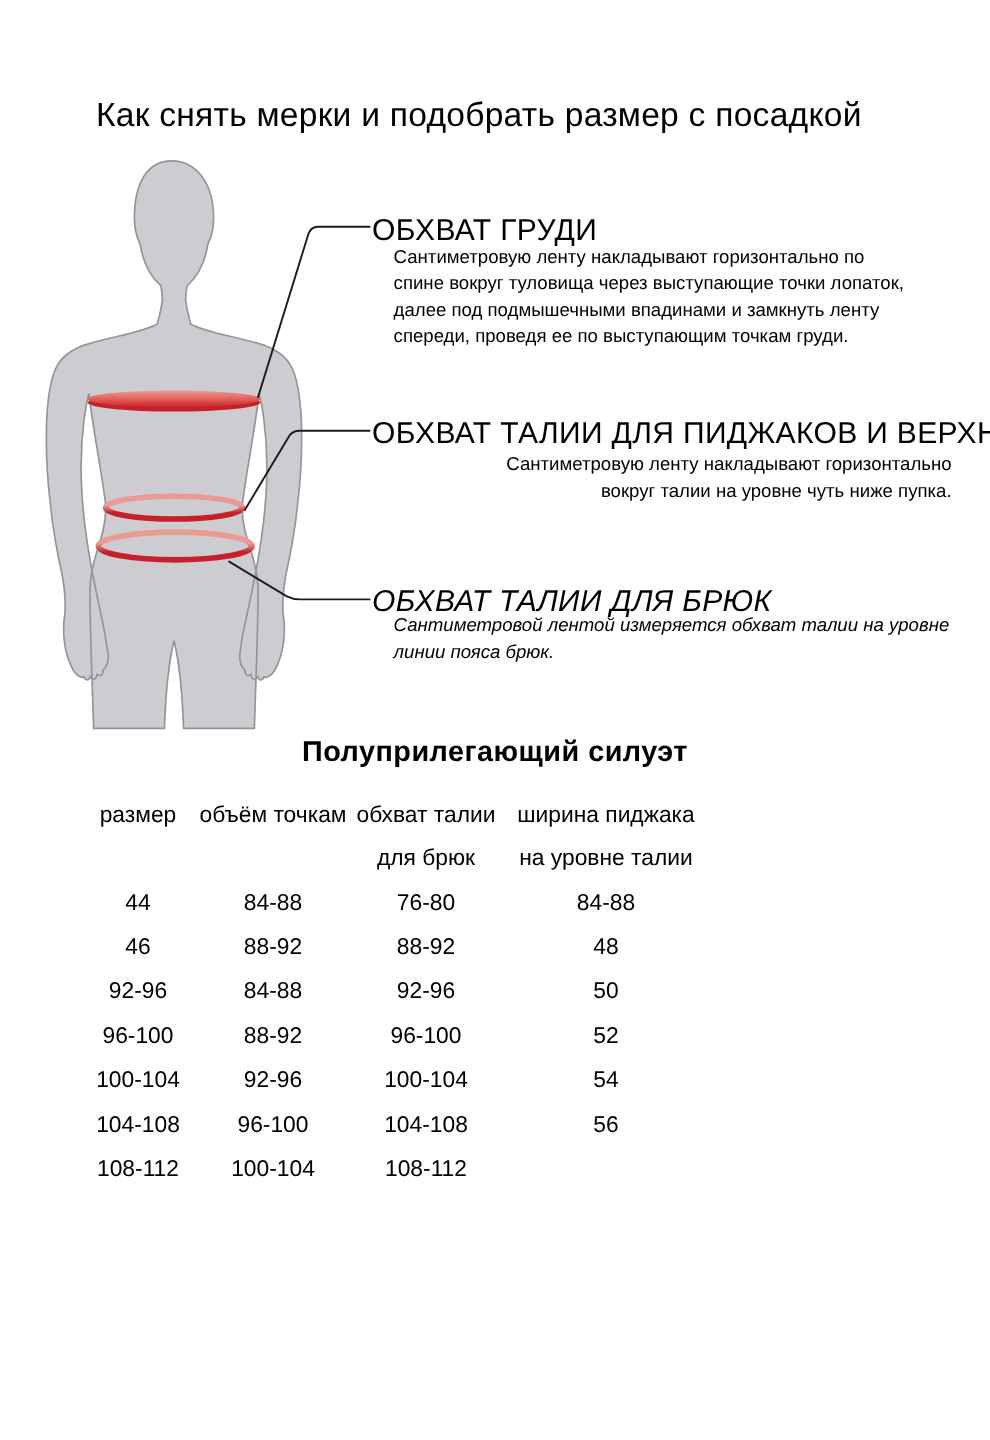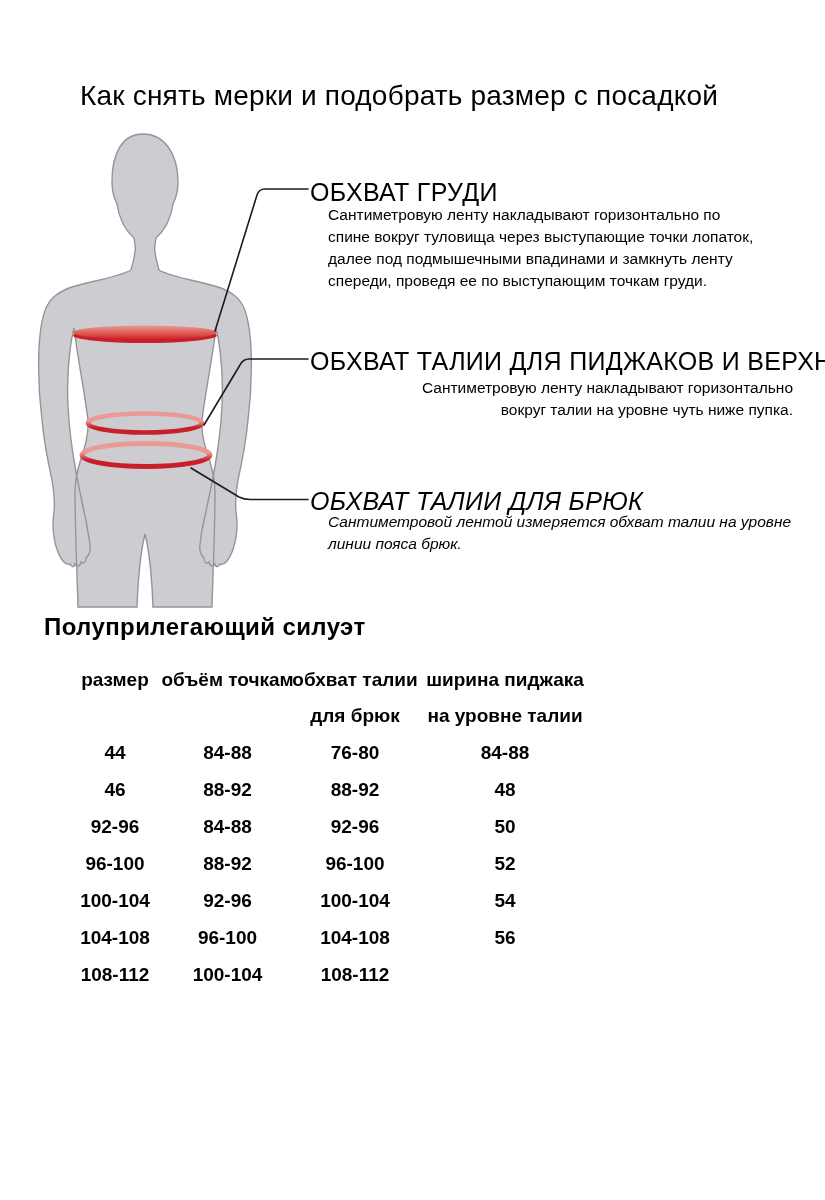--- a/index.html
+++ b/index.html
@@ -28,29 +28,28 @@
     white-space:pre-line;
   }
   .st-chest{top:178px;}
   .sd-chest{top:204px;}
   .st-waist{top:347px;}
   .sd-waist{top:377px;text-align:right;}
   .st-trousers{top:487px;font-style:italic;}
   .sd-trousers{top:511px;font-style:italic;}
   .table-title{
     position:absolute;left:0;right:0;top:613px;margin:0;
-    font-size:24px;font-weight:700;letter-spacing:0.4px;padding-left:44px;
+    text-align:center;font-size:24px;font-weight:700;letter-spacing:0.4px;
   }
   .size-table{
     position:absolute;left:60px;top:662px;
     display:grid;
     grid-template-columns:110px 115px 140px 160px;
     grid-template-rows:36px 36px repeat(7,37px);
     font-size:19px;
-    font-weight:bold;
   }
   .size-table .cell{
     display:flex;align-items:center;justify-content:center;
     white-space:nowrap;
   }
   .stop-light{stop-color:var(--red_light,#ea9a94);}
   .stop-mid{stop-color:var(--red_mid,#e05a55);}
   .stop-dark{stop-color:var(--red_dark,#c8202a);}
 </style>
 </head>

